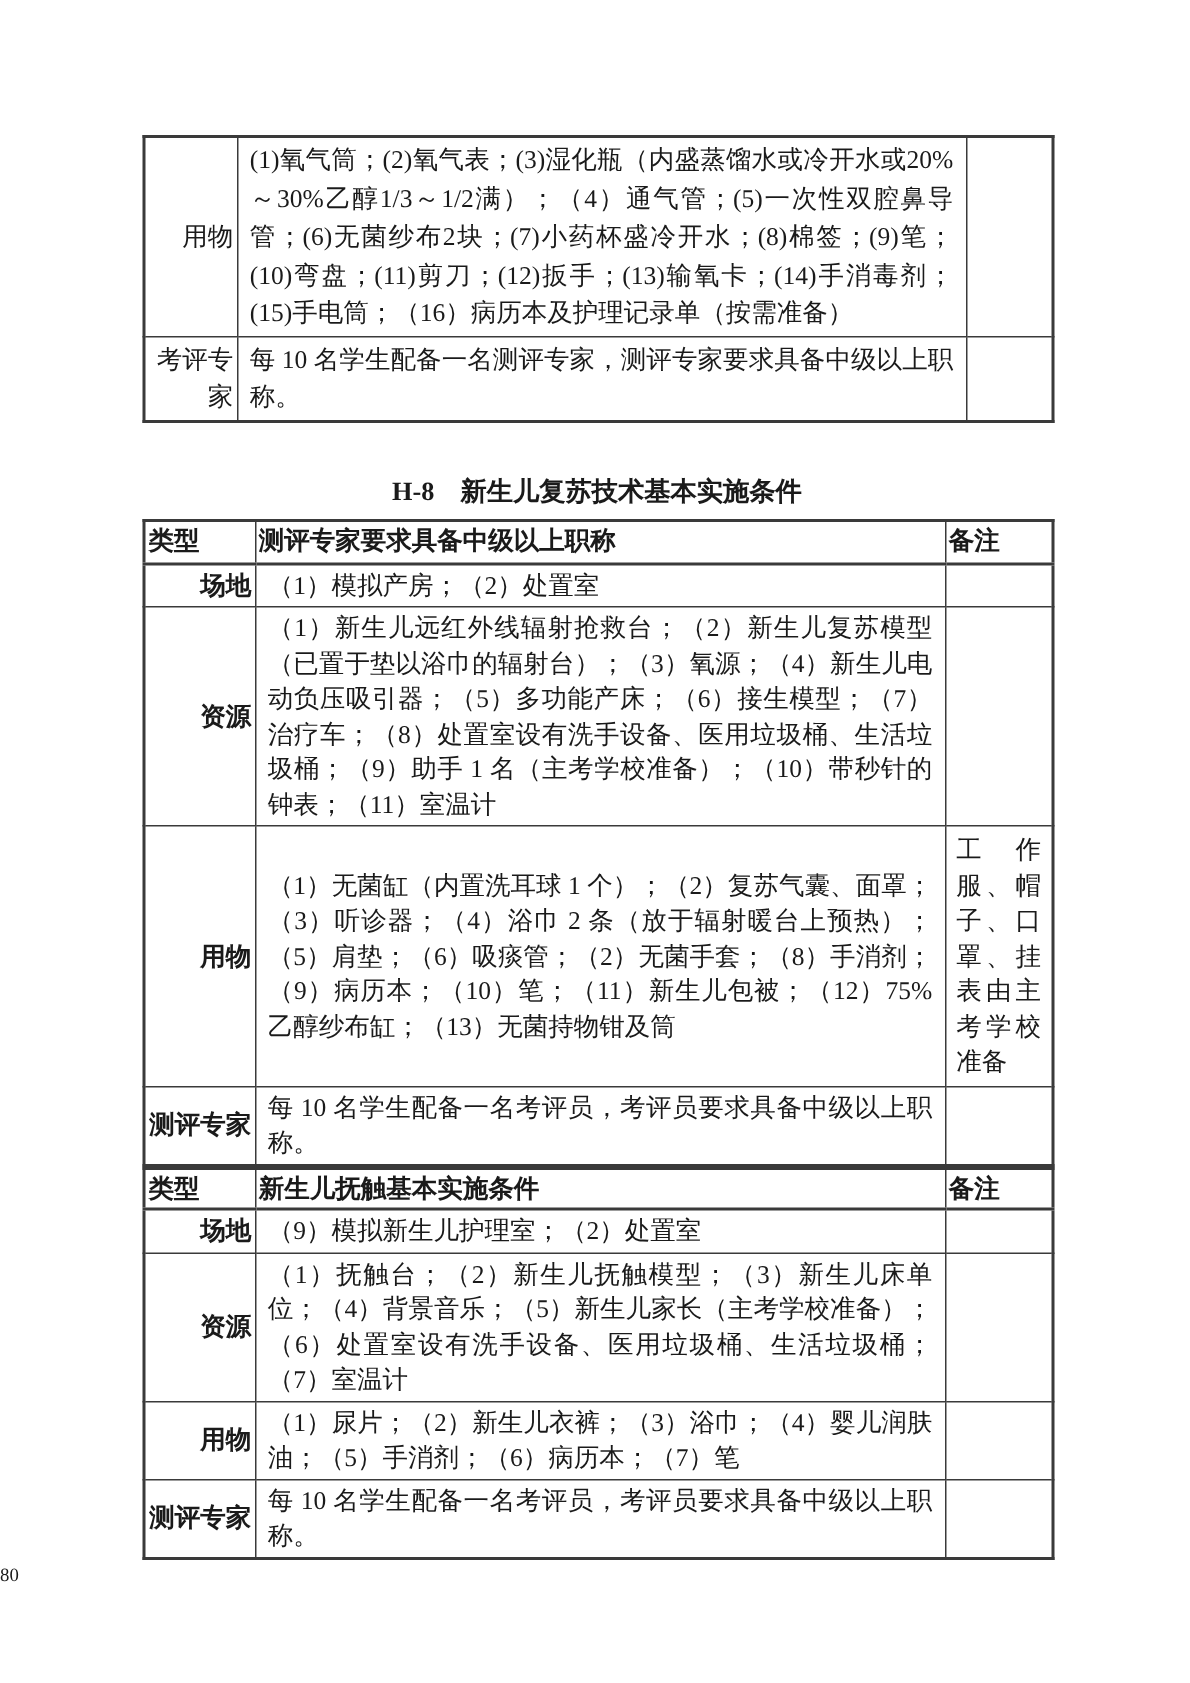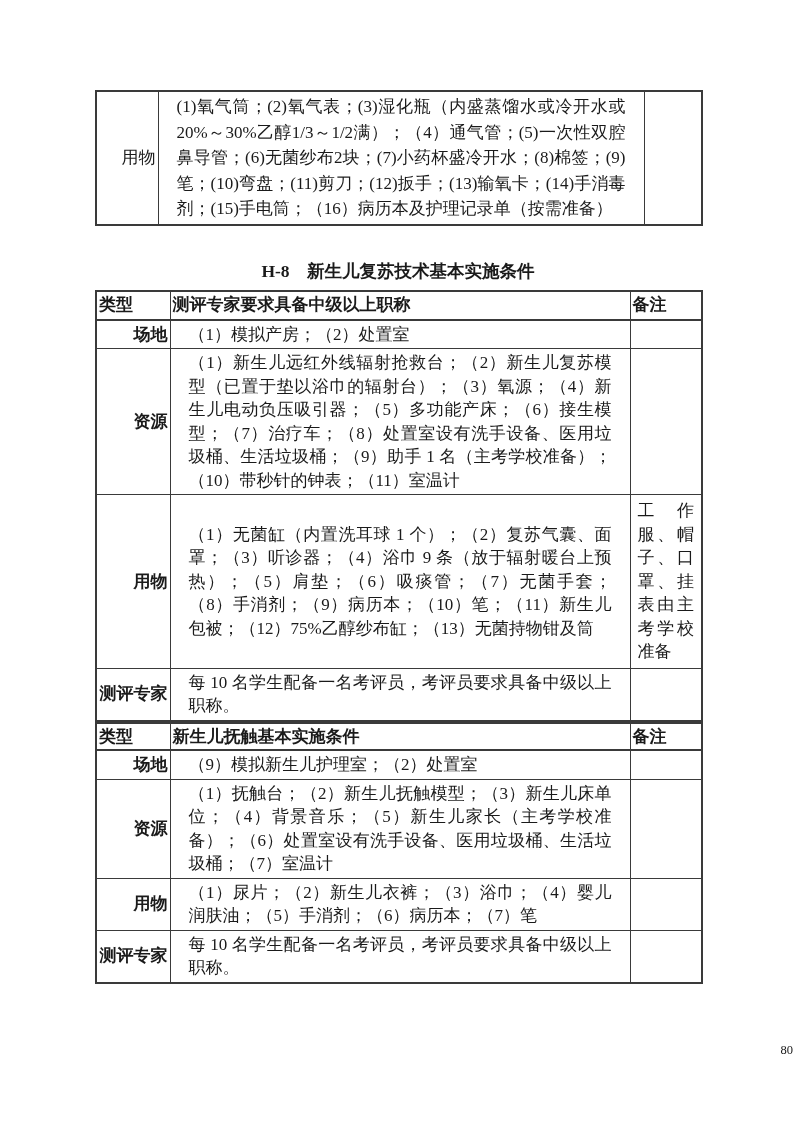--- a/index.html
+++ b/index.html
@@ -40,21 +40,21 @@
   .h8 .r-sup  { height: 164px; }
   .h8 .r-eval { height: 47px; }
   .z3 .header-row td { height: 26px; }
   .z3 .r-site { height: 26px; }
   .z3 .r-res  { height: 99px; }
   .z3 .r-sup  { height: 46px; }
   .z3 .r-eval { height: 49px; }
 
   .label-cell { text-align: right; padding: 2px 2px; }
   .st .label-cell { font-weight: bold; }
-  .content-cell { text-align: justify; padding: 2px 18px; }
+  .content-cell { text-align: justify; padding: 2px 8px; }
   .note-cell { padding: 2px 4px; }
   .h8 .r-sup .note-cell {
     vertical-align: top;
     text-align: justify;
     padding: 4px 7px;
     line-height: 23.5px;
   }
 
   .section-heading {
     text-align: center;
@@ -62,41 +62,46 @@
     font-size: 17.5px;
     line-height: 22px;
     white-space: pre;
   }
   .h8-heading { margin: 34px 0 8px 0; }
   .z3-heading { margin: 8px 0 4px 0; }
 
   .footer {
     position: absolute;
     left: 0; top: 1043px; width: 793px;
-    text-align: right;
+    text-align: left;
     font-size: 12.5px;
     color: #1a1a1a;
   }
 </style>
 </head>
 <body>
 
 <div class="page">
   <div class="content">
 
     <table class="t1">
       <colgroup>
           <col class="c-label">
           <col class="c-main">
           <col class="c-note">
         </colgroup>
       <tbody>
         <tr class="r-supplies">
           <td class="label-cell">用物</td>
           <td class="content-cell">(1)氧气筒；(2)氧气表；(3)湿化瓶（内盛蒸馏水或冷开水或20%～30%乙醇1/3～1/2满）；（4）通气管；(5)一次性双腔鼻导管；(6)无菌纱布2块；(7)小药杯盛冷开水；(8)棉签；(9)笔；(10)弯盘；(11)剪刀；(12)扳手；(13)输氧卡；(14)手消毒剂；(15)手电筒；（16）病历本及护理记录单（按需准备）</td>
+          <td class="note-cell"></td>
+        </tr>
+        <tr class="r-experts">
+          <td class="label-cell">考评专家</td>
+          <td class="content-cell">每 10 名学生配备一名测评专家，测评专家要求具备中级以上职称。</td>
           <td class="note-cell"></td>
         </tr>
       </tbody>
     </table>
 
     <div class="section-heading h8-heading">H-8　新生儿复苏技术基本实施条件</div>
 
     <table class="st h8">
       <colgroup>
           <col class="c-label">
@@ -114,21 +119,21 @@
           <td class="content-cell">（1）模拟产房；（2）处置室</td>
           <td class="note-cell"></td>
         </tr>
         <tr class="r-res">
           <td class="label-cell">资源</td>
           <td class="content-cell">（1）新生儿远红外线辐射抢救台；（2）新生儿复苏模型（已置于垫以浴巾的辐射台）；（3）氧源；（4）新生儿电动负压吸引器；（5）多功能产床；（6）接生模型；（7）治疗车；（8）处置室设有洗手设备、医用垃圾桶、生活垃圾桶；（9）助手 1 名（主考学校准备）；（10）带秒针的钟表；（11）室温计</td>
           <td class="note-cell"></td>
         </tr>
         <tr class="r-sup">
           <td class="label-cell">用物</td>
-          <td class="content-cell">（1）无菌缸（内置洗耳球 1 个）；（2）复苏气囊、面罩；（3）听诊器；（4）浴巾 9 条（放于辐射暖台上预热）；（5）肩垫；（6）吸痰管；（7）无菌手套；（8）手消剂；（9）病历本；（10）笔；（11）新生儿包被；（12）75%乙醇纱布缸；（13）无菌持物钳及筒</td>
+          <td class="content-cell">（1）无菌缸（内置洗耳球 1 个）；（2）复苏气囊、面罩；（3）听诊器；（4）浴巾 2 条（放于辐射暖台上预热）；（5）肩垫；（6）吸痰管；（2）无菌手套；（8）手消剂；（9）病历本；（10）笔；（11）新生儿包被；（12）75%乙醇纱布缸；（13）无菌持物钳及筒</td>
           <td class="note-cell">工作服、帽子、口罩、挂表由主考学校准备</td>
         </tr>
         <tr class="r-eval">
           <td class="label-cell">测评专家</td>
           <td class="content-cell">每 10 名学生配备一名考评员，考评员要求具备中级以上职称。</td>
           <td class="note-cell"></td>
         </tr>
       </tbody>
     </table>
 

